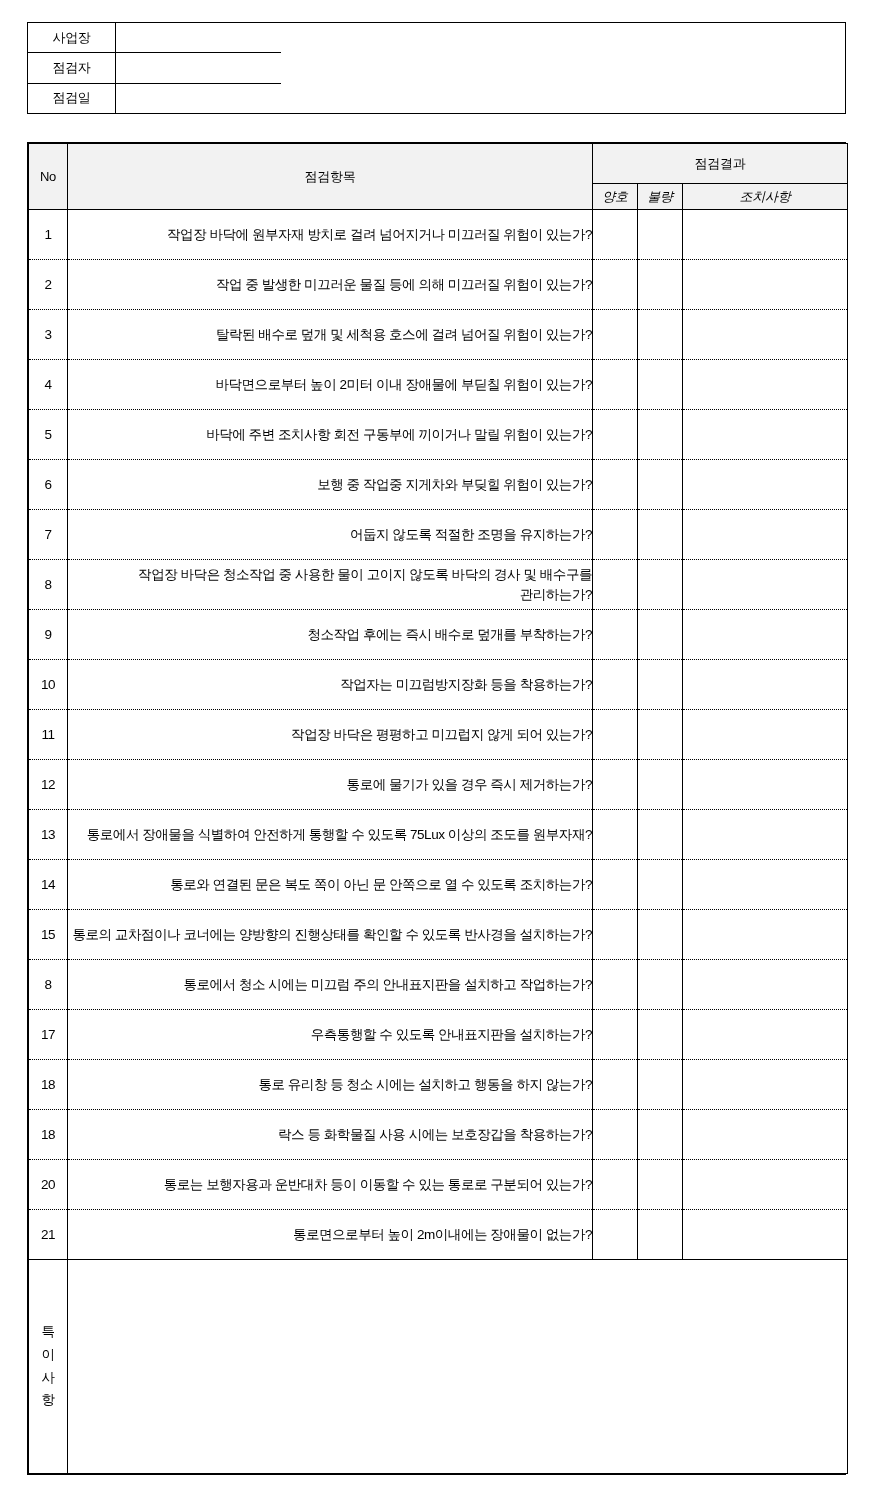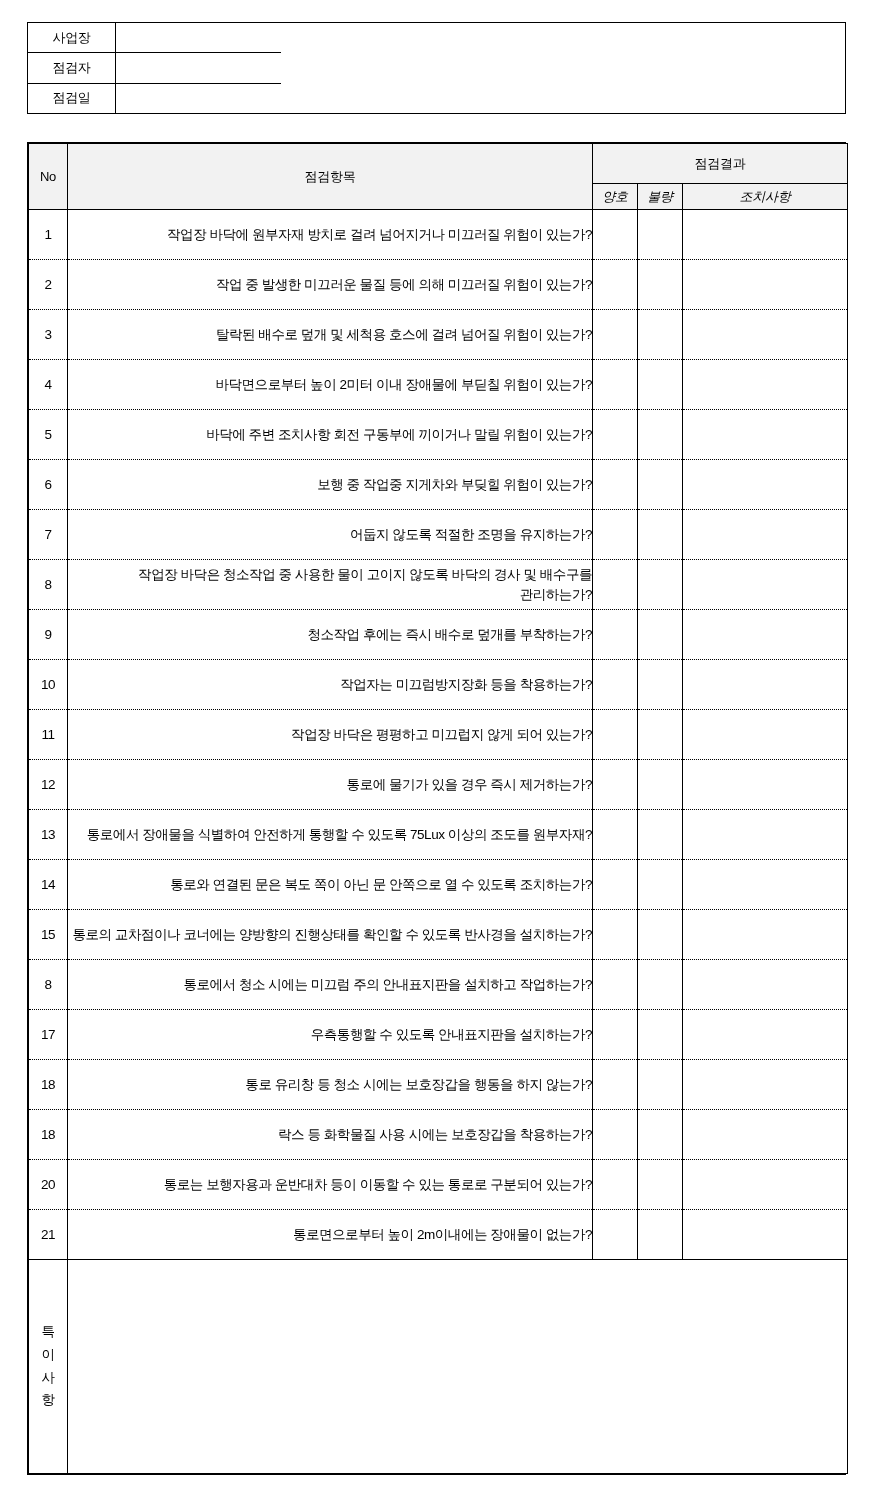--- a/index.html
+++ b/index.html
@@ -341,21 +341,21 @@
           </tr>
           <tr class="item-row r1">
             <td class="cell-no">17</td>
             <td class="cell-item">우측통행할 수 있도록 안내표지판을 설치하는가?</td>
             <td class="cell-blank"></td>
             <td class="cell-blank"></td>
             <td class="cell-blank"></td>
           </tr>
           <tr class="item-row r1">
             <td class="cell-no">18</td>
-            <td class="cell-item">통로 유리창 등 청소 시에는 보호장갑을 행동을 하지 않는가?</td>
+            <td class="cell-item">통로 유리창 등 청소 시에는 설치하고 행동을 하지 않는가?</td>
             <td class="cell-blank"></td>
             <td class="cell-blank"></td>
             <td class="cell-blank"></td>
           </tr>
           <tr class="item-row r1">
             <td class="cell-no">18</td>
             <td class="cell-item">락스 등 화학물질 사용 시에는 보호장갑을 착용하는가?</td>
             <td class="cell-blank"></td>
             <td class="cell-blank"></td>
             <td class="cell-blank"></td>

